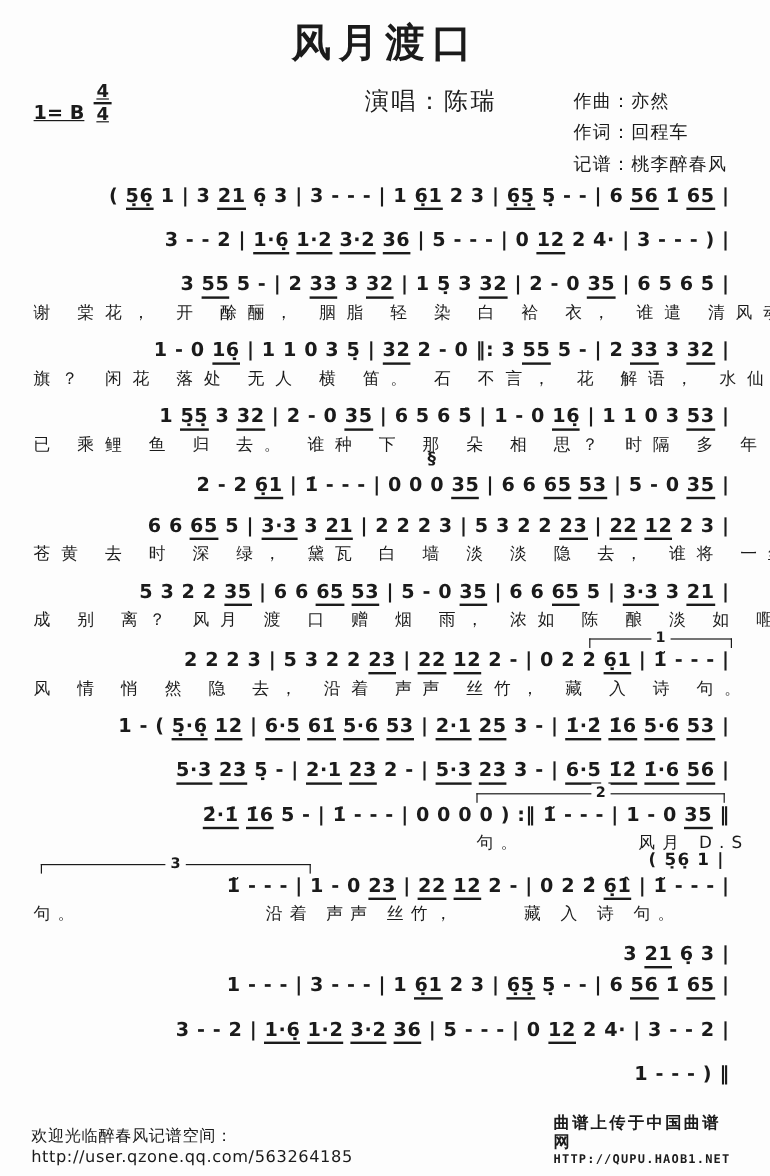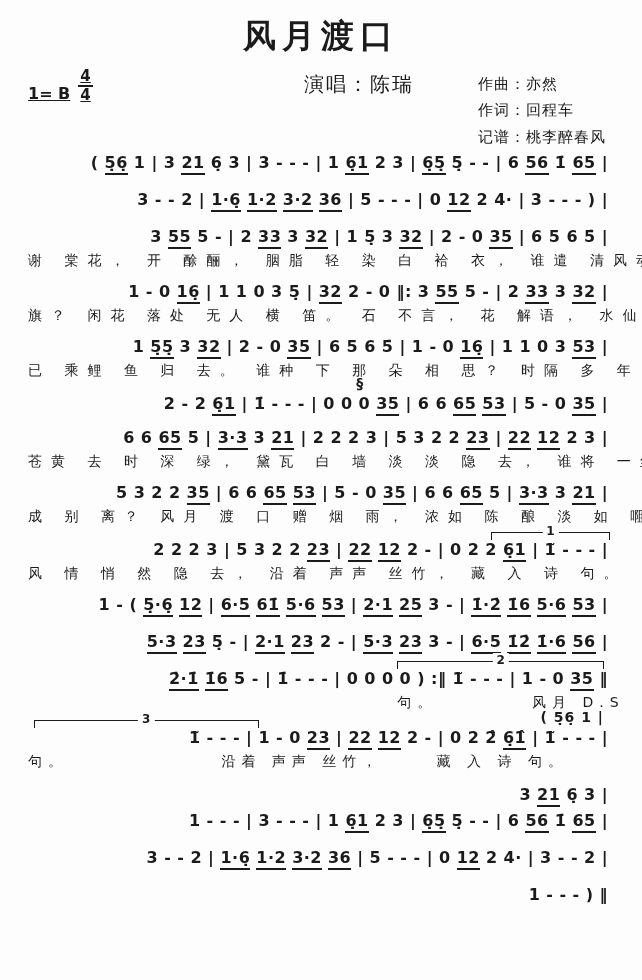--- a/index.html
+++ b/index.html
@@ -137,14 +137,21 @@
         <div class="notes"><span>1</span><span>-</span><span>-</span><span>-</span><span>|</span><span>3</span><span>-</span><span>-</span><span>-</span><span>|</span><span>1</span><span class="beam">6̣1</span><span>2</span><span>3</span><span>|</span><span class="beam">6̣5̣</span><span>5̣</span><span>-</span><span>-</span><span>|</span><span>6</span><span class="beam">56</span><span>1̇</span><span class="beam">65</span><span>|</span></div>
       </div>
       <div class="mline">
         <div class="notes"><span>3</span><span>-</span><span>-</span><span>2</span><span>|</span><span class="beam">1·6̣</span><span class="beam">1·2</span><span class="beam">3·2</span><span class="beam">36</span><span>|</span><span>5</span><span>-</span><span>-</span><span>-</span><span>|</span><span>0</span><span class="beam">12</span><span>2</span><span>4·</span><span>|</span><span>3</span><span>-</span><span>-</span><span>2</span><span>|</span></div>
       </div>
       <div class="mline stub">
         <div class="notes"><span>1</span><span>-</span><span>-</span><span>-</span><span>)</span><span>‖</span></div>
       </div>
     </div>
 
+  <div class="footer">
+    <div class="f-left">欢迎光临醉春风记谱空间：http://user.qzone.qq.com/563264185</div>
+    <div class="f-right">
+      <div class="site">曲谱上传于中国曲谱网</div>
+      <div class="url">HTTP://QUPU.HAOB1.NET</div>
+    </div>
+  </div>
 
 </div>
 
 </body></html>

